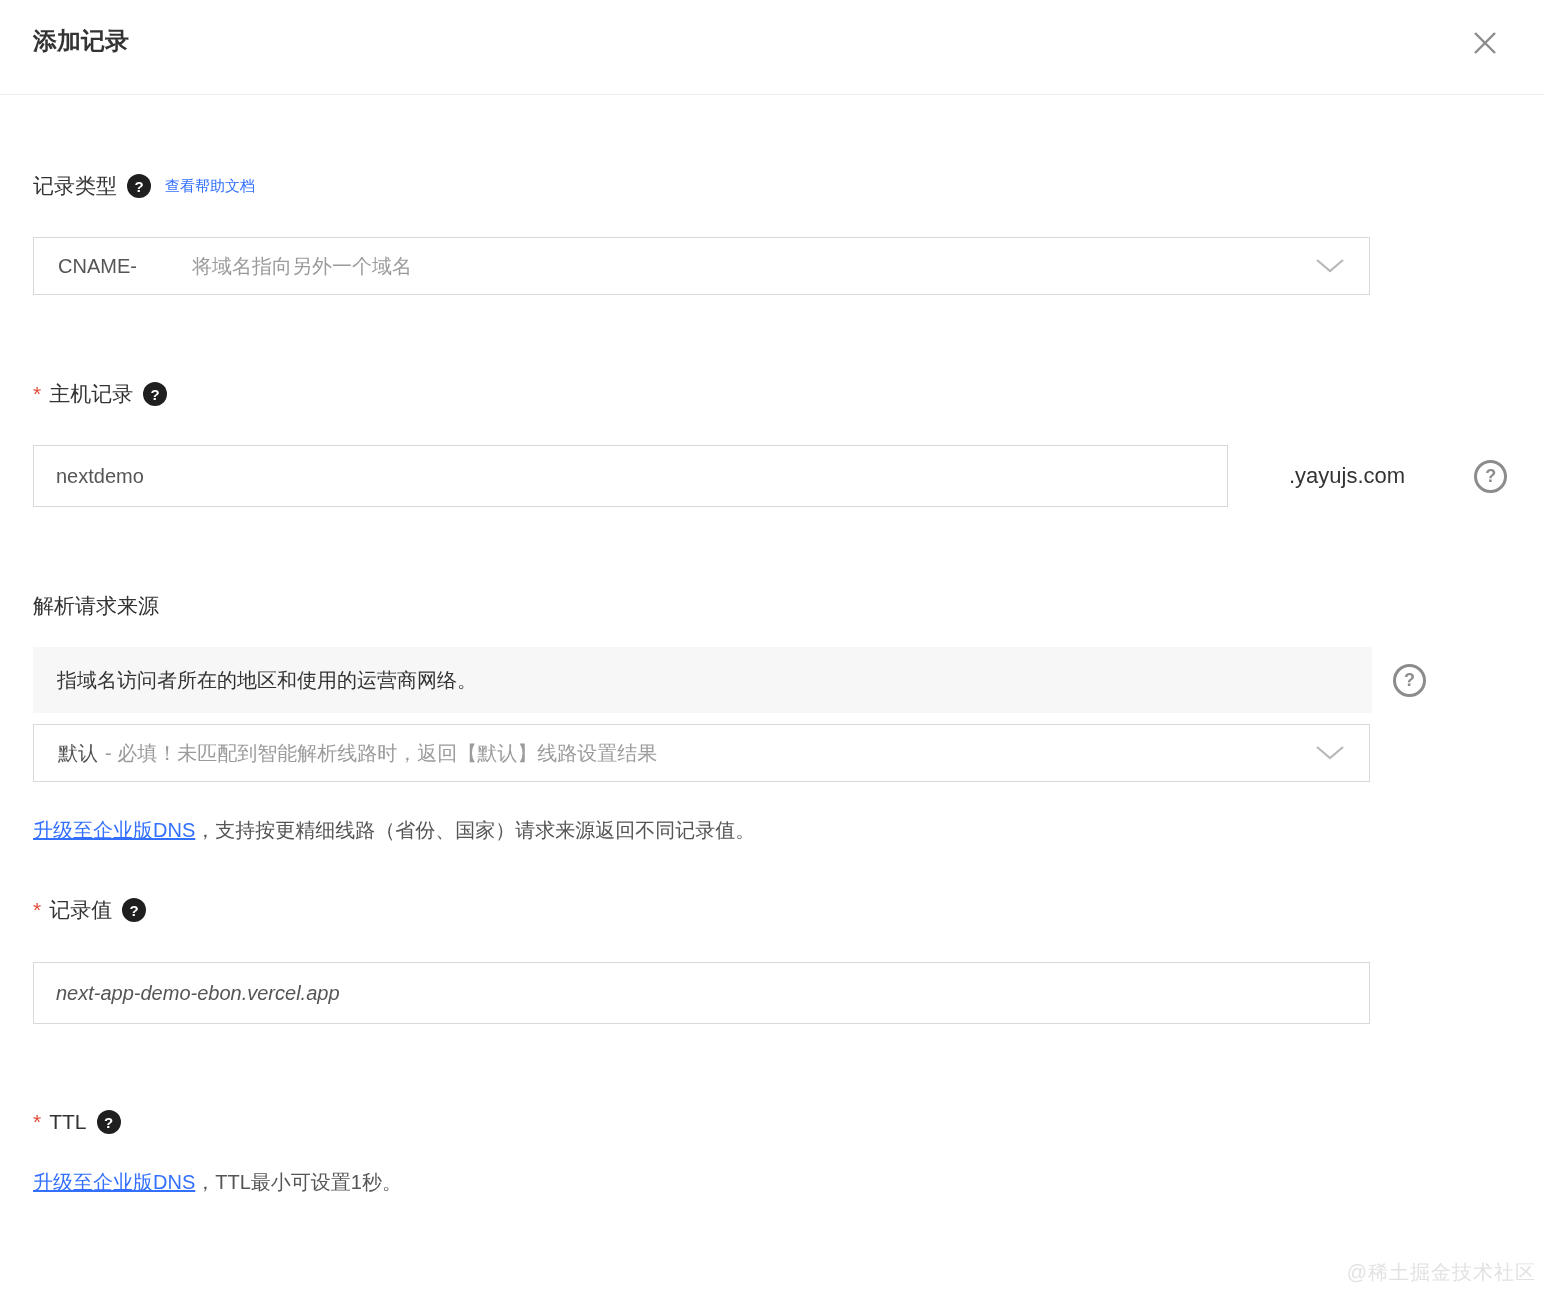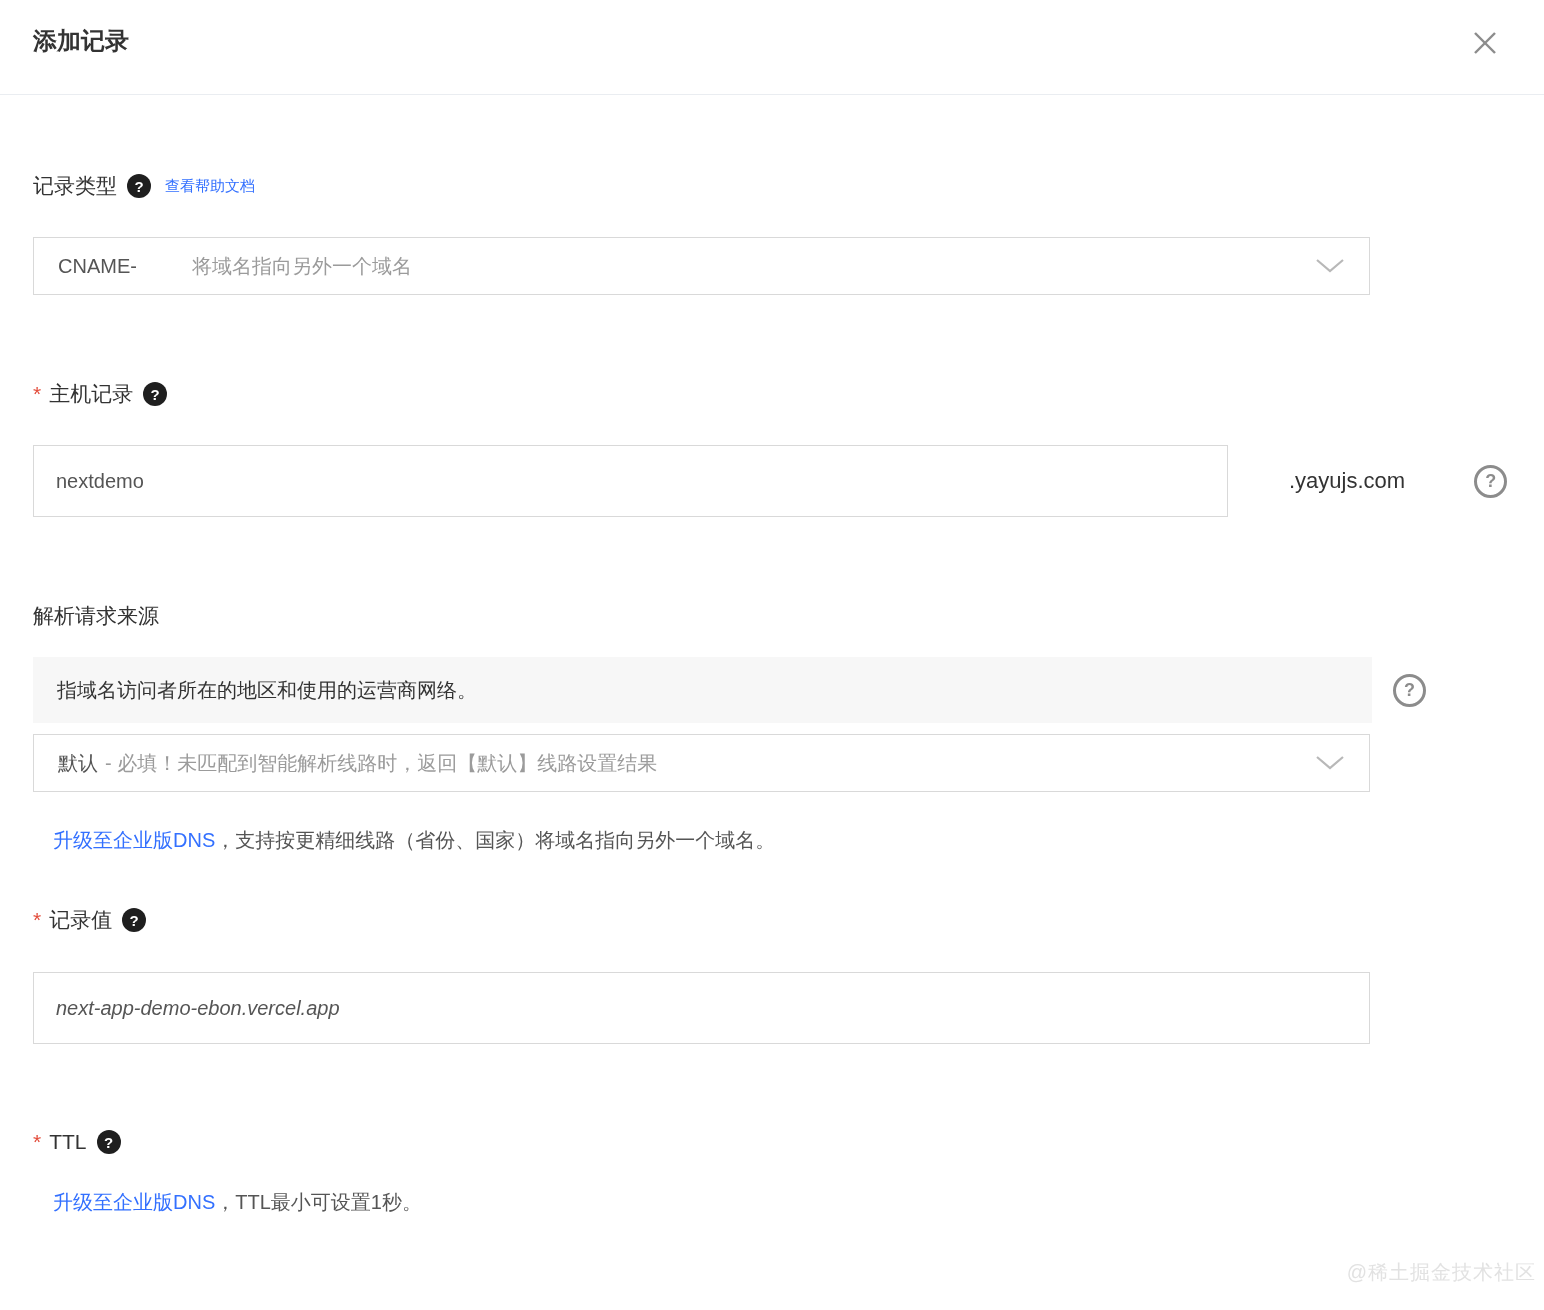--- a/index.html
+++ b/index.html
@@ -87,21 +87,21 @@
   .select-primary { color: #555; }
   .select-secondary { color: #9b9b9b; margin-left: 7px; }
   .chevron {
     position: absolute;
     right: 24px;
     top: 50%;
     transform: translateY(-50%);
     line-height: 0;
   }
   .text-input {
-    height: 72px;
+    height: 62px;
     border: 1px solid #d9d9d9;
     background: #fff;
     padding: 0 22px;
     font-size: 20px;
     color: #555;
     font-family: "Liberation Sans", "DejaVu Sans", sans-serif;
     outline: none;
   }
   .input-wide { width: 1337px; font-style: italic; }
   .input-host { width: 1195px; }
@@ -129,21 +129,21 @@
     width: 1339px;
     height: 66px;
     background: #f7f7f7;
     display: flex;
     align-items: center;
     padding: 0 24px;
     font-size: 20px;
     color: #333;
   }
   .upgrade-line { font-size: 20px; color: #555; line-height: 28px; }
-  .upgrade-link { color: #3370ff; cursor: pointer; margin-left: 20px; }
+  .upgrade-link { color: #3370ff; text-decoration: underline; cursor: pointer; }
 
   .mt-77 { margin-top: 77px; }
   .mt-37 { margin-top: 37px; gap: 48px; }
   .mt-85 { margin-top: 85px; }
   .mt-84 { margin-top: 84px; }
   .mt-27 { margin-top: 27px; }
   .mt-11 { margin-top: 11px; }
   .mt-34 { margin-top: 34px; }
   .mt-52 { margin-top: 52px; }
   .mt-38 { margin-top: 38px; }
@@ -211,21 +211,21 @@
   <div class="select-box mt-11">
     <span class="select-primary">默认</span>
     <span class="select-secondary">- 必填！未匹配到智能解析线路时，返回【默认】线路设置结果</span>
     <span class="chevron">
       <svg width="30" height="16" viewBox="0 0 30 16">
         <polyline points="2,2 15,13 28,2" fill="none" stroke="#b8b8b8" stroke-width="2.2"></polyline>
       </svg>
     </span>
   </div>
   <div class="upgrade-line mt-34">
-    <a class="upgrade-link">升级至企业版DNS</a><span>，支持按更精细线路（省份、国家）将域名指向另外一个域名。</span>
+    <a class="upgrade-link">升级至企业版DNS</a><span>，支持按更精细线路（省份、国家）请求来源返回不同记录值。</span>
   </div>
 
   <div class="field-label-row mt-52">
     <span class="asterisk">*</span>
     <span>记录值</span>
     <span class="help-filled">?</span>
   </div>
   <div class="control-row mt-38">
     <input class="text-input input-wide" type="text" value="next-app-demo-ebon.vercel.app" style="">
   </div>

